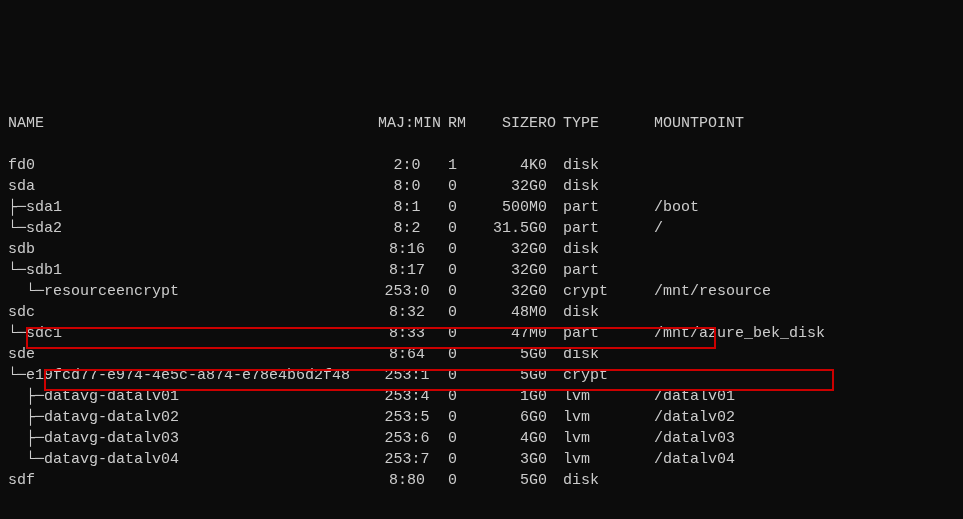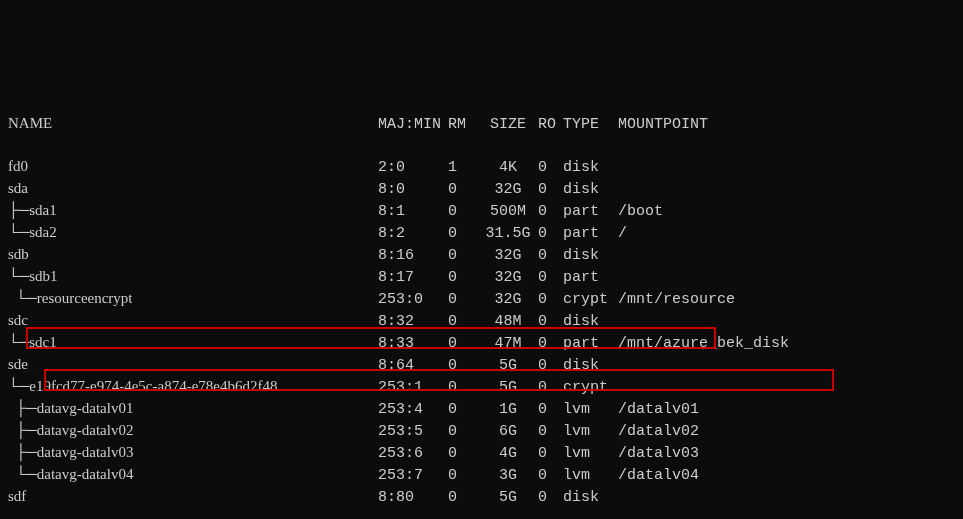--- a/index.html
+++ b/index.html
@@ -20,27 +20,27 @@
       overflow: hidden;
     }
     .terminal {
       position: relative;
     }
     .highlight-box {
       position: absolute;
       border: 2px solid #cc0000;
       pointer-events: none;
     }
-    .col-name { display: inline-block; width: 370px; font-family: Liberation Serif, serif; }
-    .col-maj { display: inline-block; width: 70px; text-align: left; padding-right: 12px;}
+    .col-name { display: inline-block; width: 370px; }
+    .col-maj { display: inline-block; width: 70px; text-align: center; padding-right: 12px;}
     .col-rm { display: inline-block; width: 30px; text-align: left; padding-right: 8px;}
-    .col-size { display: inline-block; width: 60px; text-align: center; padding-right: 0;}
+    .col-size { display: inline-block; width: 60px; text-align: right; padding-right: 0;}
     .col-ro { display: inline-block; width: 25px; padding-right: 8px;}
     .col-type { display: inline-block; width: 55px; }
-    .col-mount { display: inline-block; }
+    .col-mount { display: inline-block; margin-left: 36px; }
   </style>
 </head>
 <body>
 
 
 
 <div class="terminal">
 <div><span class="col-name">NAME</span><span class="col-maj">MAJ:MIN</span><span class="col-rm">RM</span><span class="col-size">SIZE</span><span class="col-ro">RO</span><span class="col-type">TYPE</span><span class="col-mount">MOUNTPOINT</span></div>
 <div id="rows"><div><span class="col-name">fd0</span><span class="col-maj">2:0</span><span class="col-rm">1</span><span class="col-size">4K</span><span class="col-ro">0</span><span class="col-type">disk</span><span class="col-mount"></span></div><div><span class="col-name">sda</span><span class="col-maj">8:0</span><span class="col-rm">0</span><span class="col-size">32G</span><span class="col-ro">0</span><span class="col-type">disk</span><span class="col-mount"></span></div><div><span class="col-name">├─sda1</span><span class="col-maj">8:1</span><span class="col-rm">0</span><span class="col-size">500M</span><span class="col-ro">0</span><span class="col-type">part</span><span class="col-mount">/boot</span></div><div><span class="col-name">└─sda2</span><span class="col-maj">8:2</span><span class="col-rm">0</span><span class="col-size">31.5G</span><span class="col-ro">0</span><span class="col-type">part</span><span class="col-mount">/</span></div><div><span class="col-name">sdb</span><span class="col-maj">8:16</span><span class="col-rm">0</span><span class="col-size">32G</span><span class="col-ro">0</span><span class="col-type">disk</span><span class="col-mount"></span></div><div><span class="col-name">└─sdb1</span><span class="col-maj">8:17</span><span class="col-rm">0</span><span class="col-size">32G</span><span class="col-ro">0</span><span class="col-type">part</span><span class="col-mount"></span></div><div><span class="col-name">  └─resourceencrypt</span><span class="col-maj">253:0</span><span class="col-rm">0</span><span class="col-size">32G</span><span class="col-ro">0</span><span class="col-type">crypt</span><span class="col-mount">/mnt/resource</span></div><div><span class="col-name">sdc</span><span class="col-maj">8:32</span><span class="col-rm">0</span><span class="col-size">48M</span><span class="col-ro">0</span><span class="col-type">disk</span><span class="col-mount"></span></div><div><span class="col-name">└─sdc1</span><span class="col-maj">8:33</span><span class="col-rm">0</span><span class="col-size">47M</span><span class="col-ro">0</span><span class="col-type">part</span><span class="col-mount">/mnt/azure_bek_disk</span></div><div><span class="col-name">sde</span><span class="col-maj">8:64</span><span class="col-rm">0</span><span class="col-size">5G</span><span class="col-ro">0</span><span class="col-type">disk</span><span class="col-mount"></span></div><div><span class="col-name">└─e19fcd77-e974-4e5c-a874-e78e4b6d2f48</span><span class="col-maj">253:1</span><span class="col-rm">0</span><span class="col-size">5G</span><span class="col-ro">0</span><span class="col-type">crypt</span><span class="col-mount"></span></div><div><span class="col-name">  ├─datavg-datalv01</span><span class="col-maj">253:4</span><span class="col-rm">0</span><span class="col-size">1G</span><span class="col-ro">0</span><span class="col-type">lvm</span><span class="col-mount">/datalv01</span></div><div><span class="col-name">  ├─datavg-datalv02</span><span class="col-maj">253:5</span><span class="col-rm">0</span><span class="col-size">6G</span><span class="col-ro">0</span><span class="col-type">lvm</span><span class="col-mount">/datalv02</span></div><div><span class="col-name">  ├─datavg-datalv03</span><span class="col-maj">253:6</span><span class="col-rm">0</span><span class="col-size">4G</span><span class="col-ro">0</span><span class="col-type">lvm</span><span class="col-mount">/datalv03</span></div><div><span class="col-name">  └─datavg-datalv04</span><span class="col-maj">253:7</span><span class="col-rm">0</span><span class="col-size">3G</span><span class="col-ro">0</span><span class="col-type">lvm</span><span class="col-mount">/datalv04</span></div><div><span class="col-name">sdf</span><span class="col-maj">8:80</span><span class="col-rm">0</span><span class="col-size">5G</span><span class="col-ro">0</span><span class="col-type">disk</span><span class="col-mount"></span></div></div>
 <div id="highlights"><div class="highlight-box" style="top: 235px; left: 18px; width: 690px; height: 22px;"></div><div class="highlight-box" style="top: 277px; left: 36px; width: 790px; height: 22px;"></div></div>

